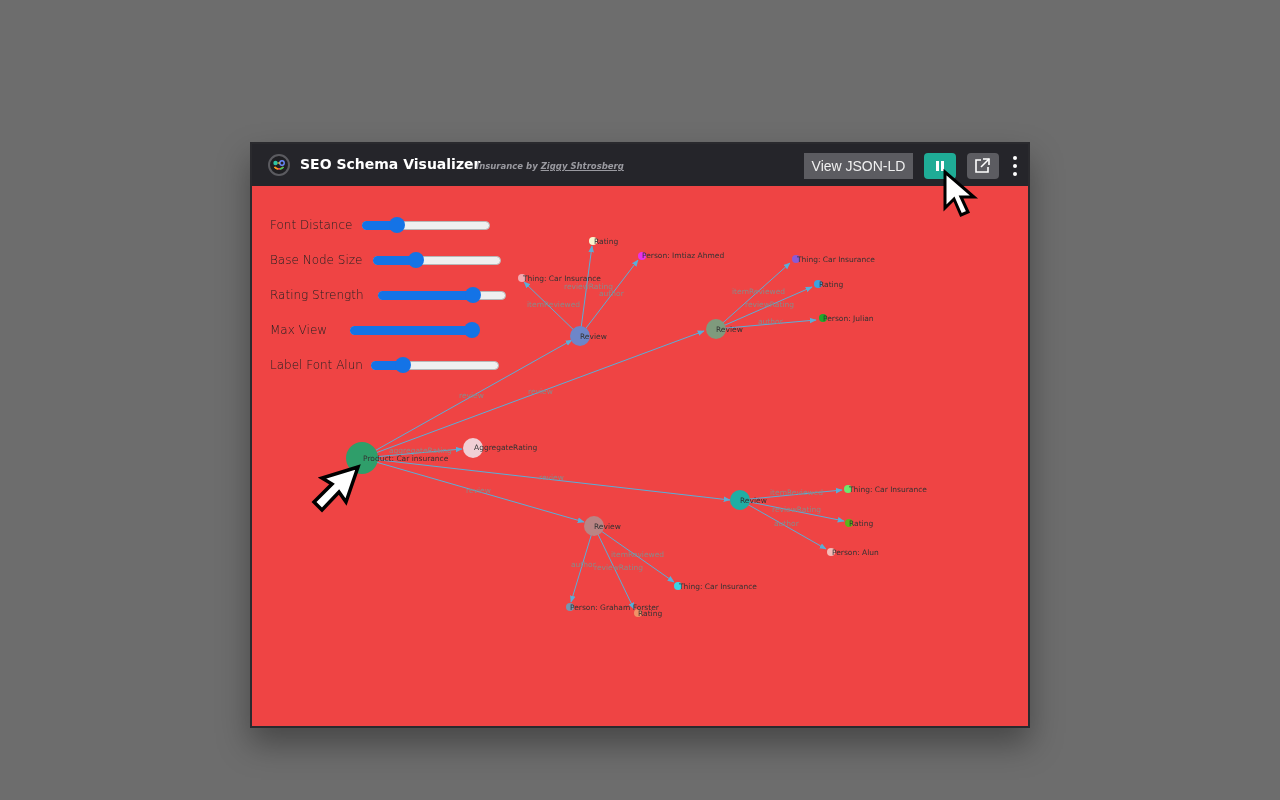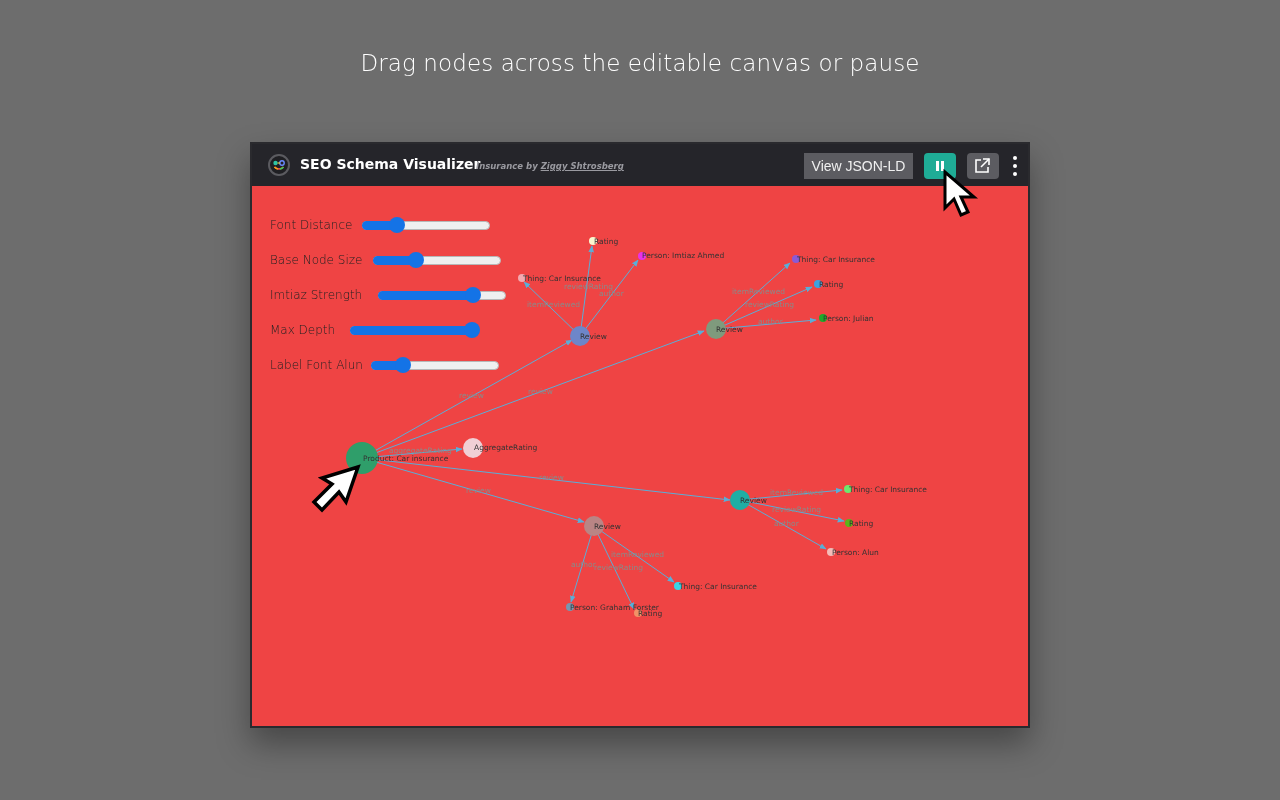--- a/index.html
+++ b/index.html
@@ -82,21 +82,20 @@
     background:#1473e6;
   }
   svg.graph { position:absolute; left:0; top:42px; }
   svg text { font-family:"DejaVu Sans", sans-serif; }
   .cursor { position:absolute; }
 </style>
 </head>
 <body>
 
 <div class="caption">
-  <div>Drag nodes across the editable canvas or pause</div>
 </div>
 
 <div class="window">
   <div class="header">
     <div class="logo">
       <svg width="18" height="18" viewBox="0 0 18 18" style="position:absolute;left:0;top:0">
         <circle cx="5.5" cy="7" r="2.2" fill="#2ec4a6"></circle>
         <circle cx="12" cy="7" r="2.2" fill="none" stroke="#6a8bff" stroke-width="1.4"></circle>
         <line x1="7.5" y1="7" x2="10" y2="7" stroke="#e0d040" stroke-width="1.2"></line>
         <path d="M4.5 11 Q9 15 13.5 11" fill="none" stroke="#ff4f4f" stroke-width="1.6"></path>
@@ -137,28 +136,28 @@
       </div>
     </div>
     <div class="ctrl" style="top:37px">
       <span class="lbl">Base Node Size</span>
       <div class="slider" style="left:103px;width:128px">
         <div class="fill" style="width:48px"></div>
         <div class="thumb" style="left:34px"></div>
       </div>
     </div>
     <div class="ctrl" style="top:72px">
-      <span class="lbl">Imtiaz Strength</span>
+      <span class="lbl">Rating Strength</span>
       <div class="slider" style="left:108px;width:128px">
         <div class="fill" style="width:102px"></div>
         <div class="thumb" style="left:86px"></div>
       </div>
     </div>
     <div class="ctrl" style="top:107px">
-      <span class="lbl">Max Depth</span>
+      <span class="lbl">Max View</span>
       <div class="slider" style="left:80px;width:128px">
         <div class="fill" style="width:128px"></div>
         <div class="thumb" style="left:113px"></div>
       </div>
     </div>
     <div class="ctrl" style="top:142px">
       <span class="lbl">Label Font Alun</span>
       <div class="slider" style="left:101px;width:128px">
         <div class="fill" style="width:38px"></div>
         <div class="thumb" style="left:23px"></div>

